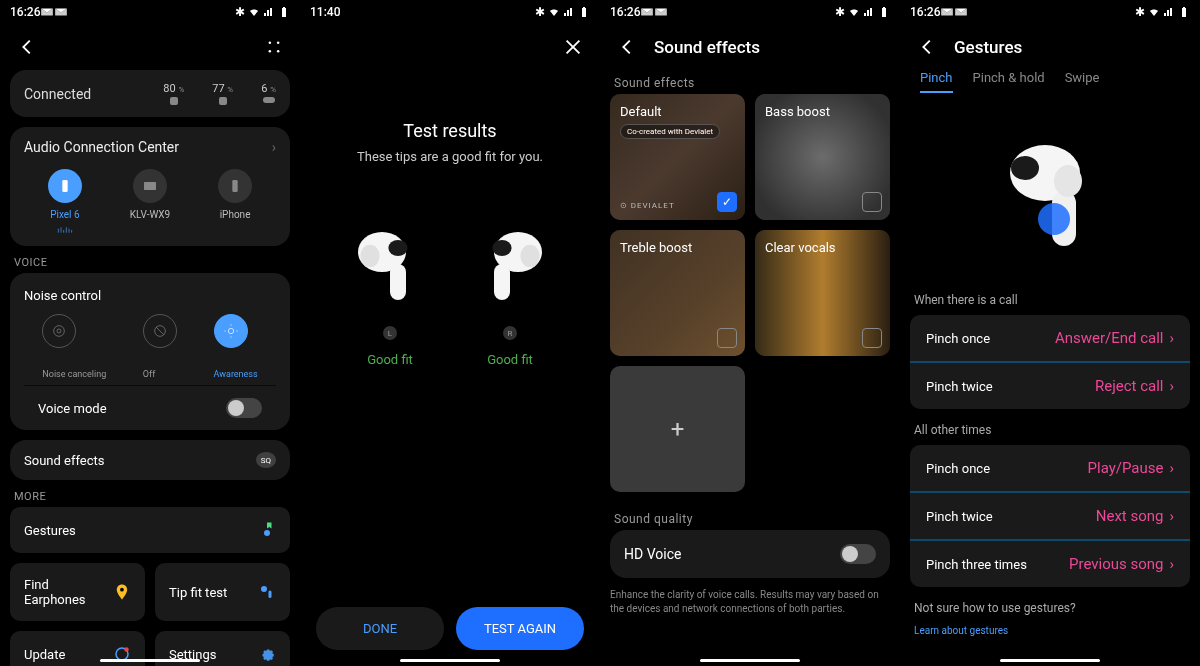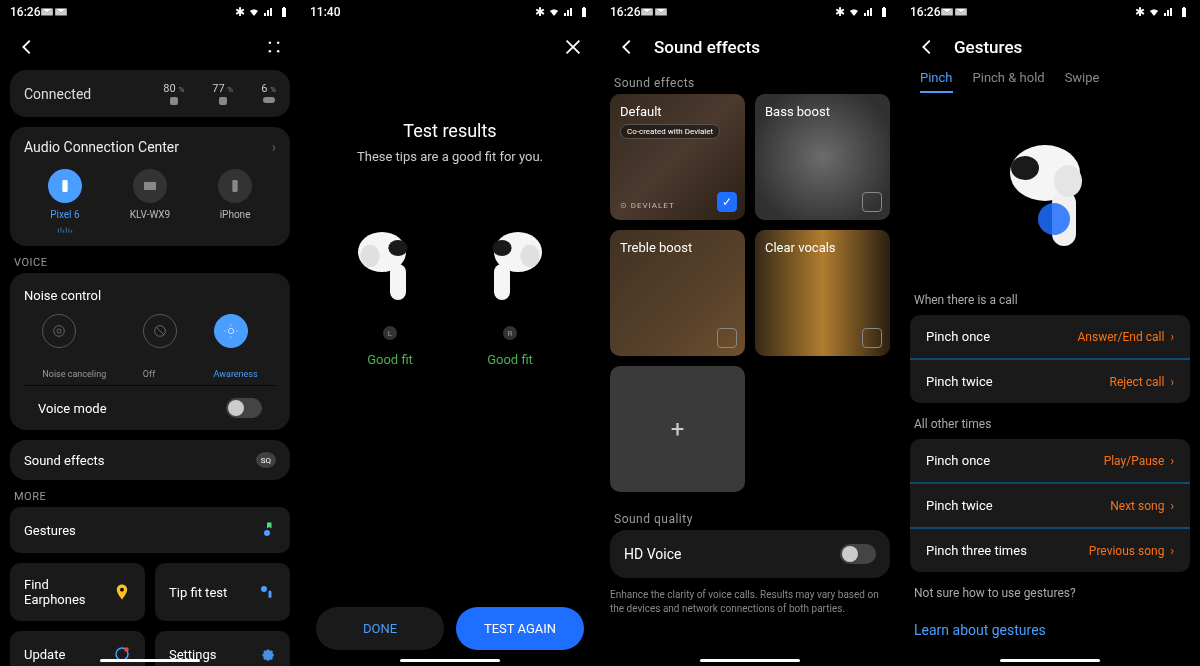--- a/index.html
+++ b/index.html
@@ -81,23 +81,23 @@
 
 
 .tabs{display:flex;gap:20px;padding:0 10px 10px}
 .tab{font-size:13px;color:#888;padding-bottom:6px}
 .tab.active{color:#4a9eff;border-bottom:2px solid #4a9eff}
 .gest-bud{width:120px;height:120px;margin:30px auto 40px;position:relative}
 .gest-section-label{font-size:12px;color:#aaa;margin:8px 4px}
 .gest-row{background:#1a1a1a;padding:14px 16px;display:flex;justify-content:space-between;align-items:center;font-size:13px}
 .gest-row+.gest-row{border-top:2px solid #0c4a6e}
 .gest-group{border-radius:10px;overflow:hidden;margin-bottom:14px}
-.gest-val{color:#f97316;font-size:12px;display:flex;align-items:center;gap:6px}
+.gest-val{color:#ec4899;font-size:15px;display:flex;align-items:center;gap:6px}
 .gest-help{font-size:12px;color:#aaa;margin:4px}
-.gest-link{color:#4a9eff;font-size:14px;margin:22px 4px}
+.gest-link{color:#4a9eff;font-size:10px;margin:10px 4px}
 .home-bar{position:absolute;bottom:4px;left:50%;transform:translateX(-50%);width:100px;height:3px;background:#fff;border-radius:2px}
 .gest-dot{position:absolute;width:32px;height:32px;background:#1e6fff;border-radius:50%;bottom:18px;left:48px;opacity:0.85}
 </style>
 </head>
 <body>
 
 <div class="screen">
   <div class="status-bar">
     <div class="status-left">
       <span>16:26</span>

